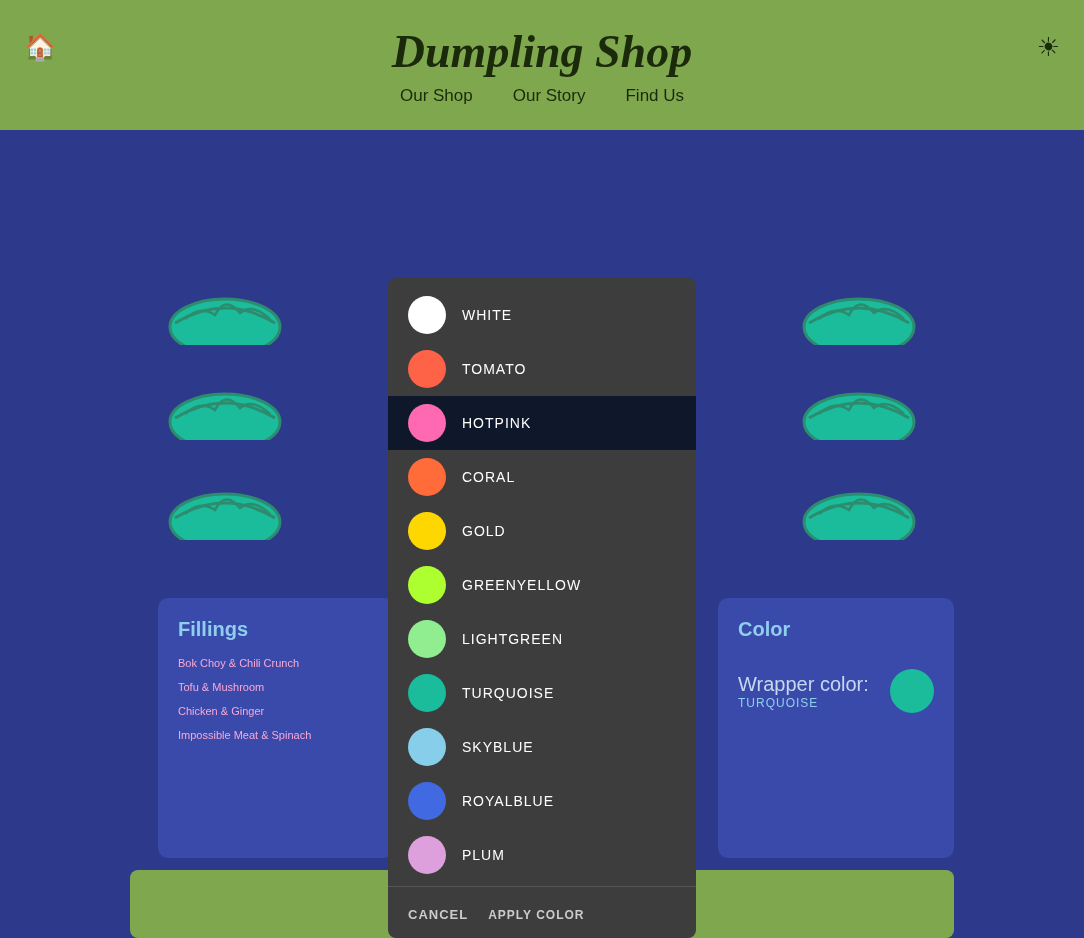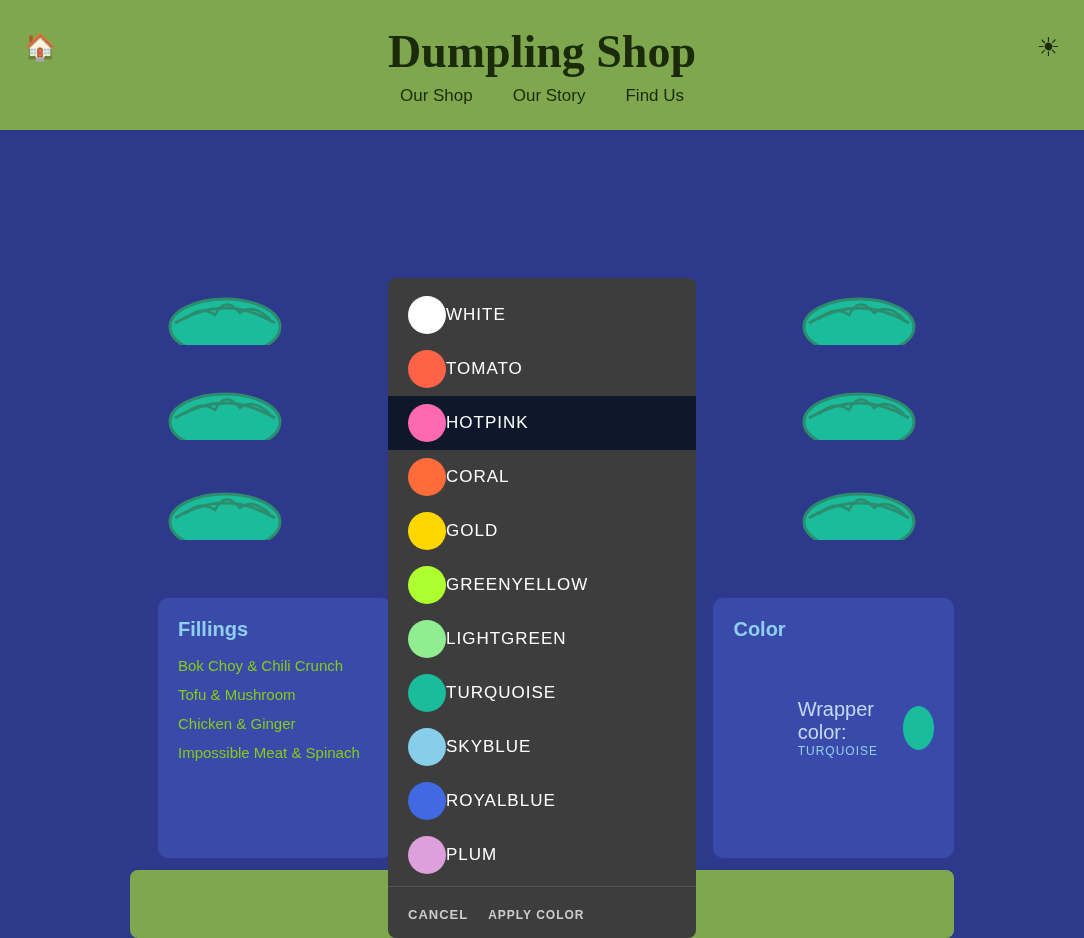--- a/index.html
+++ b/index.html
@@ -20,20 +20,21 @@
       display: flex;
       flex-direction: column;
       align-items: center;
       justify-content: center;
       position: relative;
     }
     .header-title {
       font-family: Georgia, serif;
       font-size: 46px;
       font-weight: bold;
+      font-style: italic;
       color: #1a2a0a;
       margin-bottom: 8px;
     }
     .header-nav {
       display: flex;
       gap: 40px;
     }
     .header-nav span {
       font-size: 17px;
       color: #1a2a0a;
@@ -96,28 +97,28 @@
       padding: 20px;
       margin-left: 28px;
     }
     .card-title {
       font-size: 20px;
       color: #8ecfee;
       font-weight: bold;
       margin-bottom: 16px;
     }
     .card-item {
-      font-size: 15px;
-      color: #84cc16;
+      font-size: 11px;
+      color: #f9a8d4;
       margin-bottom: 12px;
       cursor: pointer;
     }
     .color-card {
       display: flex;
-      flex-direction: row;
+      flex-direction: column;
       gap: 12px;
     }
     .wrapper-color-row {
       display: flex;
       align-items: center;
       gap: 12px;
     }
     .wrapper-color-label {
       font-size: 20px;
       color: #c5d8f0;
@@ -164,24 +165,25 @@
       background: #3d3d3d;
       border-radius: 8px;
       padding: 10px 0;
       z-index: 100;
       max-height: 660px;
       overflow-y: auto;
     }
     .color-option {
       display: flex;
       align-items: center;
+      gap: 16px;
       padding: 8px 20px;
       cursor: pointer;
       color: white;
-      font-size: 17px;
+      font-size: 14px;
       font-weight: 500;
       letter-spacing: 1px;
       transition: background 0.15s;
     }
     .color-option.selected {
       background: #0f172a;
     }
     .color-dot {
       width: 38px;
       height: 38px;

